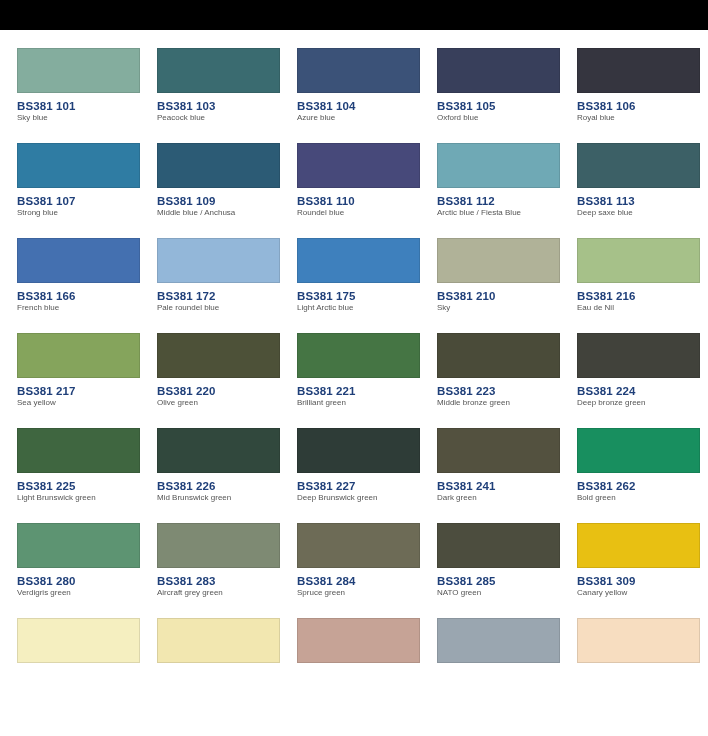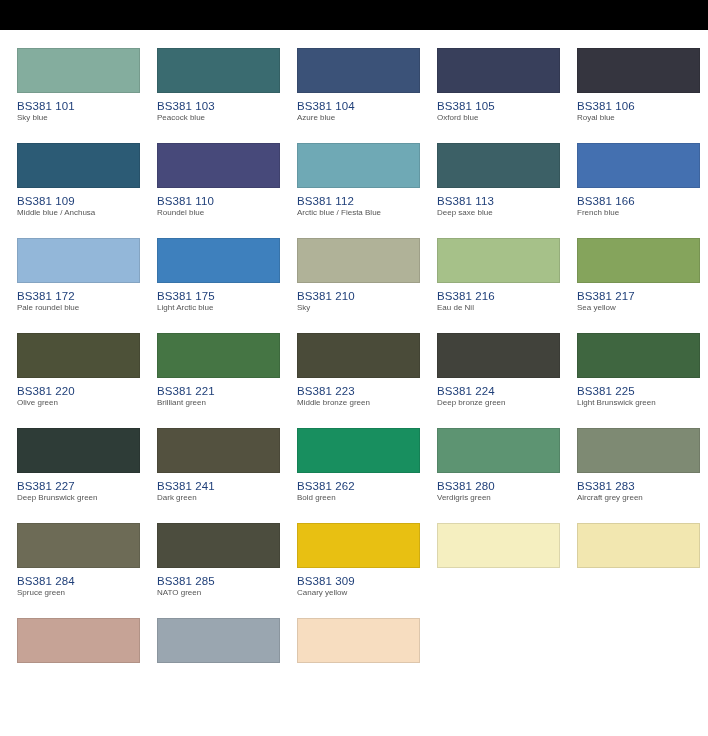--- a/index.html
+++ b/index.html
@@ -45,21 +45,21 @@
     width: 123px;
     height: 45px;
     border: 1px solid rgba(0,0,0,0.10);
     display: block;
   }
 
   .swatch-code {
     display: block;
     margin-top: 7px;
     font-size: 11.5px;
-    font-weight: normal;
+    font-weight: bold;
     color: #1f3f79;
     letter-spacing: 0.1px;
     line-height: 13px;
     white-space: nowrap;
   }
 
   .swatch-name {
     display: block;
     margin-top: 0;
     font-size: 8px;
@@ -95,20 +95,25 @@
         <span class="swatch-chip" style="background: rgb(56, 63, 91);"></span>
         <span class="swatch-code">BS381 105</span>
         <span class="swatch-name">Oxford blue</span>
       </div>
       <div class="swatch-cell">
         <span class="swatch-chip" style="background: rgb(53, 53, 63);"></span>
         <span class="swatch-code">BS381 106</span>
         <span class="swatch-name">Royal blue</span>
       </div>
       <div class="swatch-cell">
+        <span class="swatch-chip" style="background: rgb(47, 124, 163);"></span>
+        <span class="swatch-code">BS381 107</span>
+        <span class="swatch-name">Strong blue</span>
+      </div>
+      <div class="swatch-cell">
         <span class="swatch-chip" style="background: rgb(44, 91, 117);"></span>
         <span class="swatch-code">BS381 109</span>
         <span class="swatch-name">Middle blue / Anchusa</span>
       </div>
       <div class="swatch-cell">
         <span class="swatch-chip" style="background: rgb(71, 73, 122);"></span>
         <span class="swatch-code">BS381 110</span>
         <span class="swatch-name">Roundel blue</span>
       </div>
       <div class="swatch-cell">
@@ -170,20 +175,25 @@
         <span class="swatch-chip" style="background: rgb(65, 66, 59);"></span>
         <span class="swatch-code">BS381 224</span>
         <span class="swatch-name">Deep bronze green</span>
       </div>
       <div class="swatch-cell">
         <span class="swatch-chip" style="background: rgb(63, 102, 64);"></span>
         <span class="swatch-code">BS381 225</span>
         <span class="swatch-name">Light Brunswick green</span>
       </div>
       <div class="swatch-cell">
+        <span class="swatch-chip" style="background: rgb(49, 72, 61);"></span>
+        <span class="swatch-code">BS381 226</span>
+        <span class="swatch-name">Mid Brunswick green</span>
+      </div>
+      <div class="swatch-cell">
         <span class="swatch-chip" style="background: rgb(46, 60, 55);"></span>
         <span class="swatch-code">BS381 227</span>
         <span class="swatch-name">Deep Brunswick green</span>
       </div>
       <div class="swatch-cell">
         <span class="swatch-chip" style="background: rgb(83, 81, 63);"></span>
         <span class="swatch-code">BS381 241</span>
         <span class="swatch-name">Dark green</span>
       </div>
       <div class="swatch-cell">

